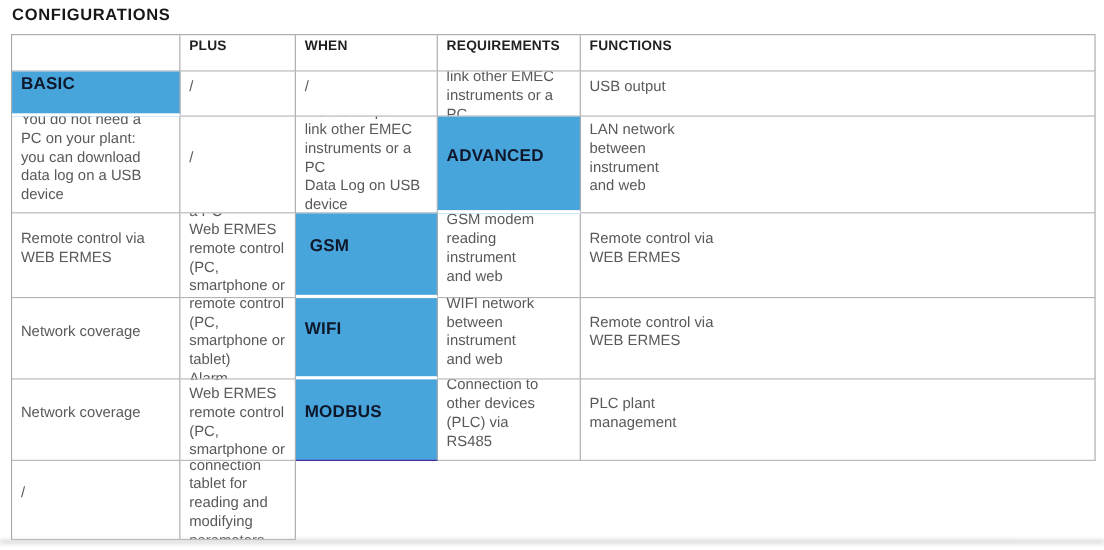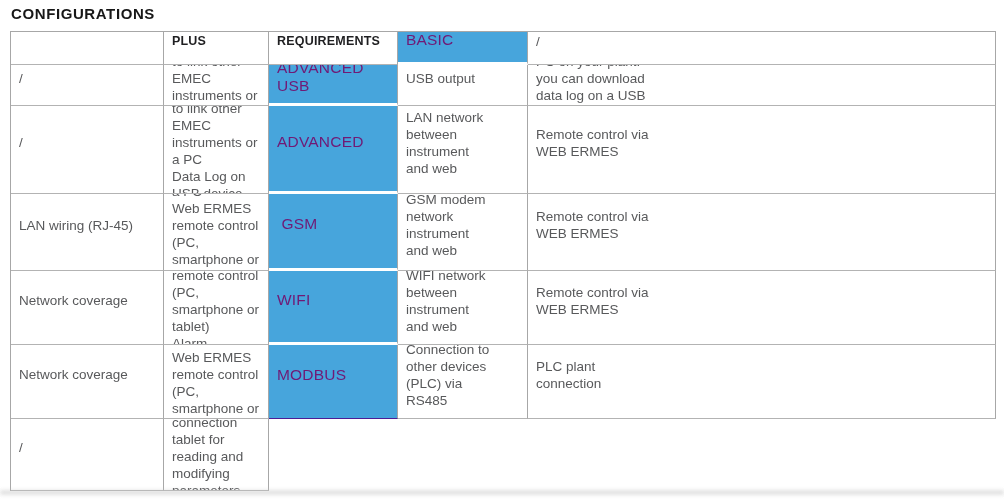--- a/index.html
+++ b/index.html
@@ -52,22 +52,22 @@
   }
   .head {
     font-weight: bold;
     color: #1f1f21;
     font-size: 12.5px;
     letter-spacing: 0.2px;
     line-height: 15px;
   }
   .lbl {
     background: #47a5dc;
-    font-weight: normal;
-    color: #701a75;
+    font-weight: bold;
+    color: #0f172a;
     font-size: 15.5px;
     letter-spacing: 0.2px;
     line-height: 18px;
     border-bottom: 3px solid #ffffff;
   }
   .lbl.last {
     border-bottom: 1px solid #4c1d95;
   }
   .page-shadow {
     position: absolute;
@@ -83,53 +83,53 @@
 </head>
 <body>
 
 <div class="page">
   <div class="title">CONFIGURATIONS</div>
 
   <div class="tbl">
 
     <div class="cell head"></div>
     <div class="cell head">PLUS</div>
+    <div class="cell head">WHEN</div>
     <div class="cell head">REQUIREMENTS</div>
+    <div class="cell head">FUNCTIONS</div>
 
     <div class="cell lbl">BASIC</div>
     <div class="cell">/</div>
     <div class="cell">/</div>
     <div class="cell">RS485 output to link other EMEC instruments or a PC</div>
 
-    <div class="cell lbl">ADVANCED USB</div>
     <div class="cell">USB output</div>
     <div class="cell">You do not need a
 PC on your plant:
 you can download
 data log on a USB
 device</div>
     <div class="cell">/</div>
     <div class="cell">RS485 output to link other EMEC instruments or a PC
 Data Log on USB device</div>
 
     <div class="cell lbl">ADVANCED</div>
     <div class="cell">LAN network
 between
 instrument
 and web</div>
     <div class="cell">Remote control via
 WEB ERMES</div>
-    <div class="cell">LAN wiring (RJ-45)</div>
     <div class="cell">RS485 output to link other EMEC instruments or a PC
 Web ERMES remote control (PC, smartphone or tablet)
 Alarm messages via email</div>
 
     <div class="cell lbl"> GSM</div>
     <div class="cell">GSM modem
-network
+reading
 instrument
 and web</div>
     <div class="cell">Remote control via
 WEB ERMES</div>
     <div class="cell">Network coverage</div>
     <div class="cell">RS485 output to link other EMEC instruments or a PC
 Web ERMES remote control (PC, smartphone or tablet)
 Alarm messages via email
 Alarm messages via SMS</div>
 
@@ -144,19 +144,19 @@
     <div class="cell">RS485 output to link other EMEC instruments or a PC
 Web ERMES remote control (PC, smartphone or tablet)
 Alarm messages via email</div>
 
     <div class="cell lbl last">MODBUS</div>
     <div class="cell">Connection to
 other devices
 (PLC) via
 RS485</div>
     <div class="cell">PLC plant
-connection</div>
+management</div>
     <div class="cell">/</div>
     <div class="cell">PLC connection tablet for reading and modifying parameters</div>
   </div>
 
   <div class="page-shadow"></div>
 </div>
 
 </body></html>

